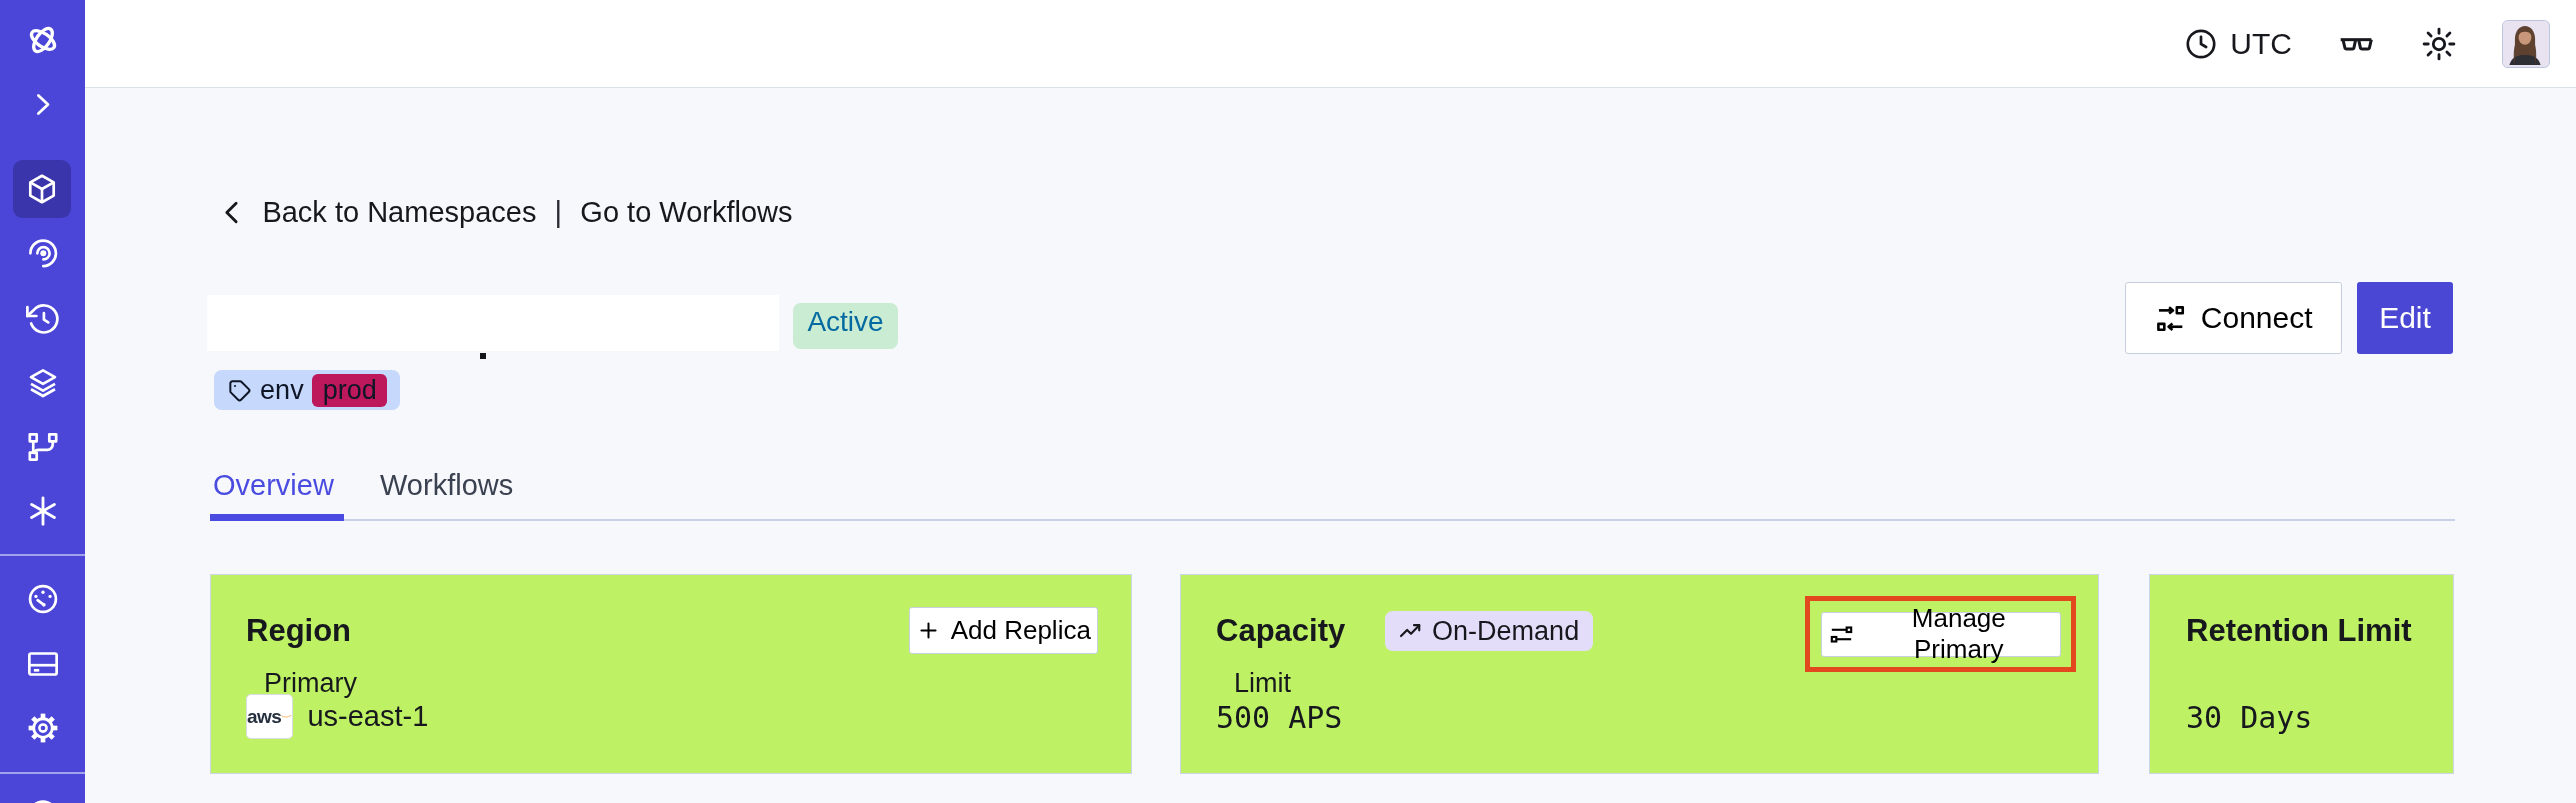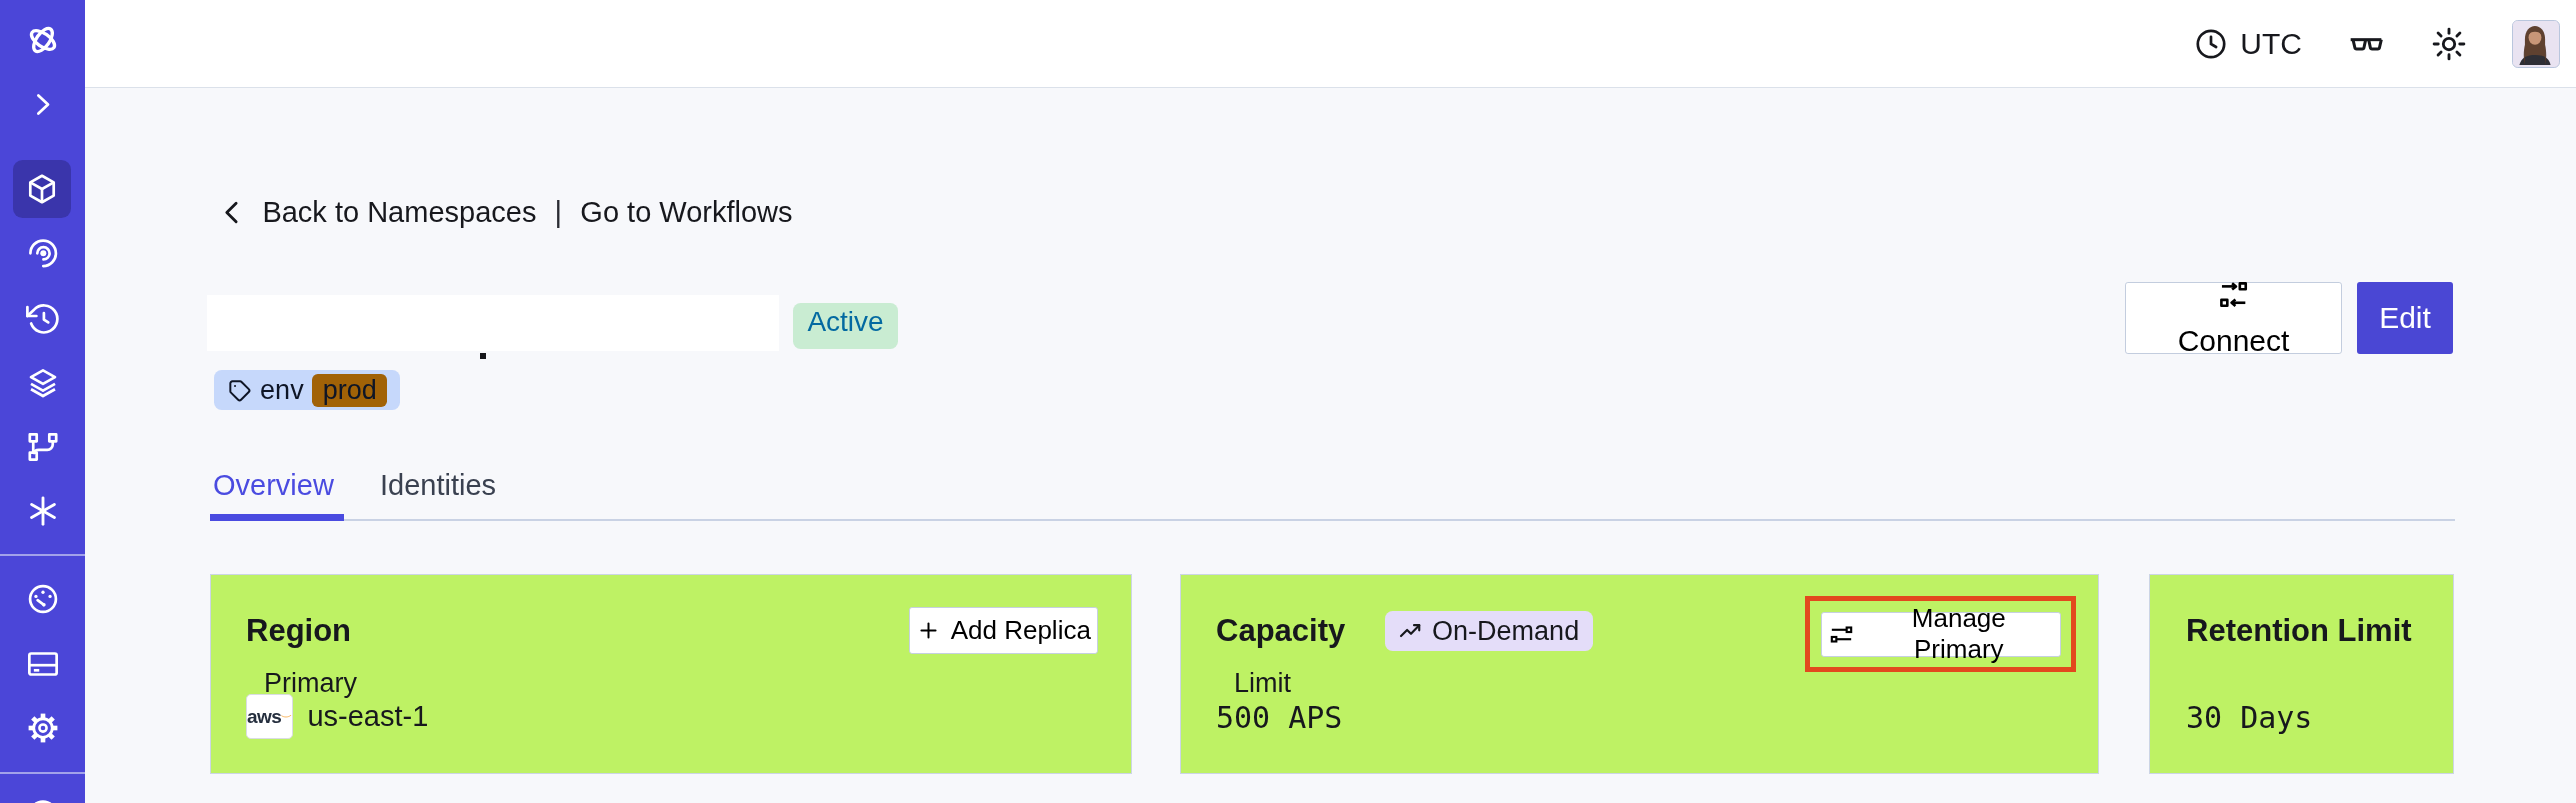--- a/index.html
+++ b/index.html
@@ -10,41 +10,41 @@
   
   .sidebar{position:absolute;left:0;top:0;width:85px;height:804px;background:#4b46d8;z-index:5;}
   .side-item{position:absolute;left:0;width:85px;height:58px;display:flex;align-items:center;justify-content:center;color:#fff;cursor:pointer;}
   .side-item.active-bg{background:#3a35ab;border-radius:9.6px;left:13.4px;width:58px;}
   .side-div{position:absolute;left:0;width:85px;height:1.9px;background:rgba(235,238,250,.55);}
   .icon{display:inline-flex;align-items:center;justify-content:center;}
   .icon svg{display:block;}
 
   
   .topbar{position:absolute;left:85px;top:0;width:2491px;height:88px;background:#fff;border-bottom:1.9px solid #dbe1ea;
-          display:flex;align-items:center;justify-content:flex-end;gap:44px;padding-right:16px;z-index:4;}
+          display:flex;align-items:center;justify-content:flex-end;gap:44px;padding-right:26px;z-index:4;}
   .tz{display:flex;align-items:center;gap:11.5px;font-size:30px;cursor:pointer;}
   .avatar{width:48px;height:48px;border:1.9px solid #b9c6dd;border-radius:5.8px;overflow:hidden;background:#e9e3f1;cursor:pointer;}
 
   
   .crumbs{position:absolute;left:217px;top:196px;display:flex;align-items:center;gap:14.4px;font-size:29px;font-weight:500;}
   .crumb-link{cursor:pointer;}
   .crumb-sep{margin:0 3.8px;font-weight:400;color:#2a2c33;}
 
   
   .title-redaction{position:absolute;left:207px;top:295px;width:572px;height:56px;background:#ffffff;}
   .title-dot{position:absolute;left:480px;top:353px;width:5.8px;height:5.8px;background:#15161a;}
   .badge-active{position:absolute;left:793px;top:303px;height:46px;line-height:38px;padding:0 14.4px;border-radius:7.7px;
                 background:#c9ecd2;color:#0369a1;font-size:28px;}
-  .btn{display:flex;align-items:center;justify-content:center;gap:13.4px;background:#fff;border:1.9px solid #c3cdde;border-radius:2.9px;cursor:pointer;flex-direction:column;}
+  .btn{display:flex;align-items:center;justify-content:center;gap:13.4px;background:#fff;border:1.9px solid #c3cdde;border-radius:2.9px;cursor:pointer;}
   .btn-connect{position:absolute;left:2125px;top:282px;width:217px;height:72px;font-size:30px;font-weight:500;}
   .btn-edit{position:absolute;left:2357px;top:282px;width:96px;height:72px;background:#4a47d4;color:#fff;border:none;
             border-radius:2.9px;font-size:30px;display:flex;align-items:center;justify-content:center;cursor:pointer;}
   .tag-chip{position:absolute;left:214px;top:370px;height:40px;border-radius:7.7px;background:#c6d8fb;color:#0e1526;
             display:flex;align-items:center;gap:8.6px;padding:0 12.5px;font-size:27px;}
-  .tag-val{background:#a16207;border-radius:5.8px;height:33px;line-height:33px;padding:0 10.5px;}
+  .tag-val{background:#be185d;border-radius:5.8px;height:33px;line-height:33px;padding:0 10.5px;}
 
   
   .tab{position:absolute;top:469px;font-size:29px;font-weight:500;cursor:pointer;}
   .tab-overview{left:213px;color:#4a4be0;}
   .tab-identities{left:380px;color:#3a4150;}
   .tabline-thin{position:absolute;left:210px;top:519px;width:2245px;height:1.9px;background:#c9d2e4;}
   .tabline-thick{position:absolute;left:210px;top:514px;width:134px;height:6.7px;background:#4a4be0;z-index:2;}
 
   
   .card{position:absolute;top:574px;height:200px;background:#bef264;border:1.9px solid #ccd5e5;}
@@ -280,21 +280,21 @@
       <svg width="25" height="25" viewBox="0 0 24 24" fill="none" stroke="currentColor" stroke-width="1.9" stroke-linejoin="round">
         <path d="M12.6 3.2H5.2a2 2 0 0 0-2 2v7.4a2 2 0 0 0 .6 1.4l6.9 6.9a2 2 0 0 0 2.8 0l7.4-7.4a2 2 0 0 0 0-2.8l-6.9-6.9a2 2 0 0 0-1.4-.6z"></path>
         <circle cx="7.7" cy="7.7" r="1" fill="currentColor" stroke="none"></circle>
       </svg>
     </span>
     <span>env</span>
     <span class="tag-val">prod</span>
   </div>
 
   <div class="tab tab-overview">Overview</div>
-  <div class="tab tab-identities">Identities</div>
+  <div class="tab tab-identities">Workflows</div>
   <div class="tabline-thin"></div>
   <div class="tabline-thick"></div>
 
   <section class="card card-region">
     <div class="card-title">Region</div>
     <button class="btn-small btn-add-replica">
       <span class="icon">
         <svg width="25" height="25" viewBox="0 0 24 24" fill="none" stroke="currentColor" stroke-width="1.9" stroke-linecap="round">
           <path d="M12 5.2v13.6"></path>
             <path d="M5.2 12h13.6"></path>

